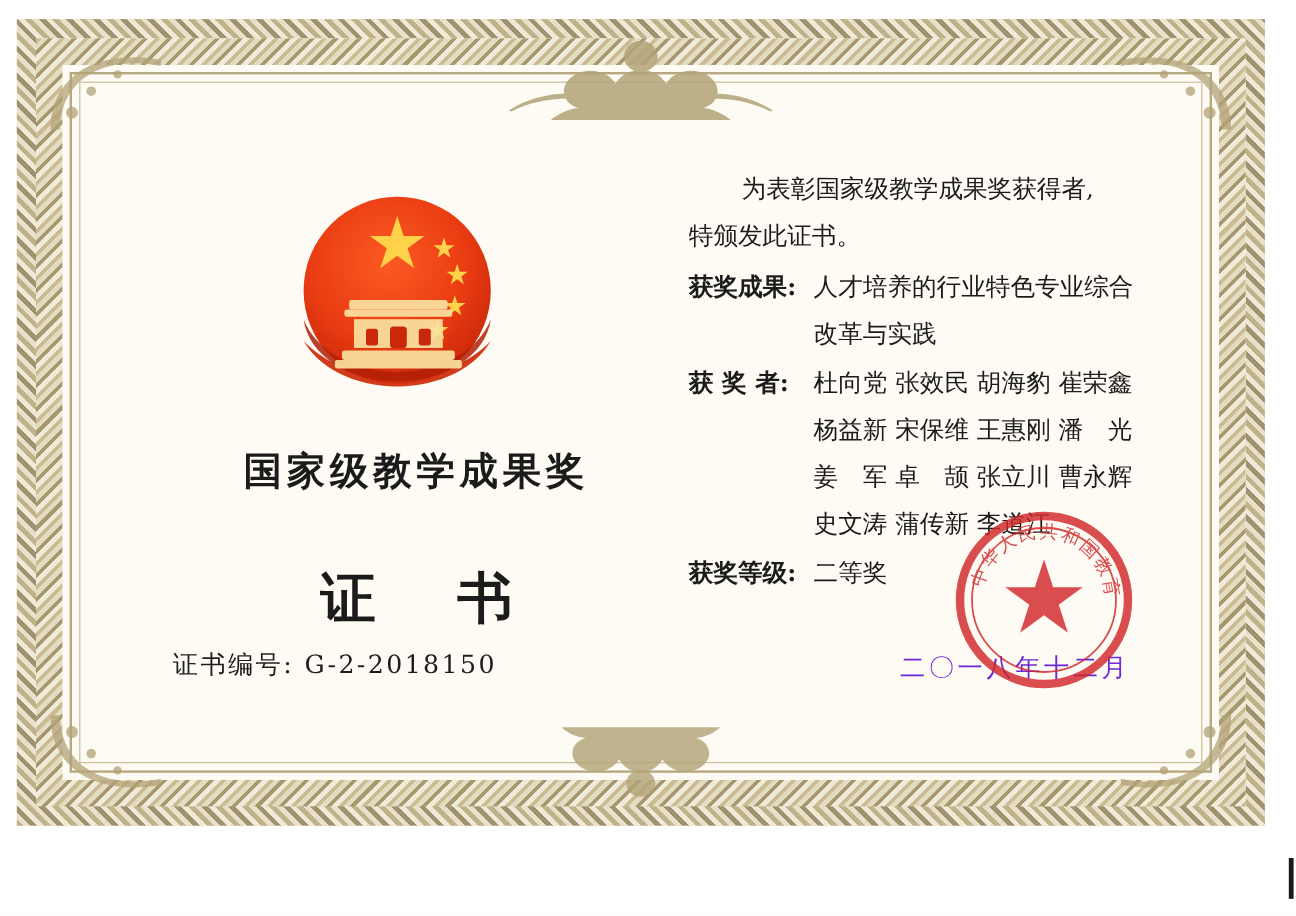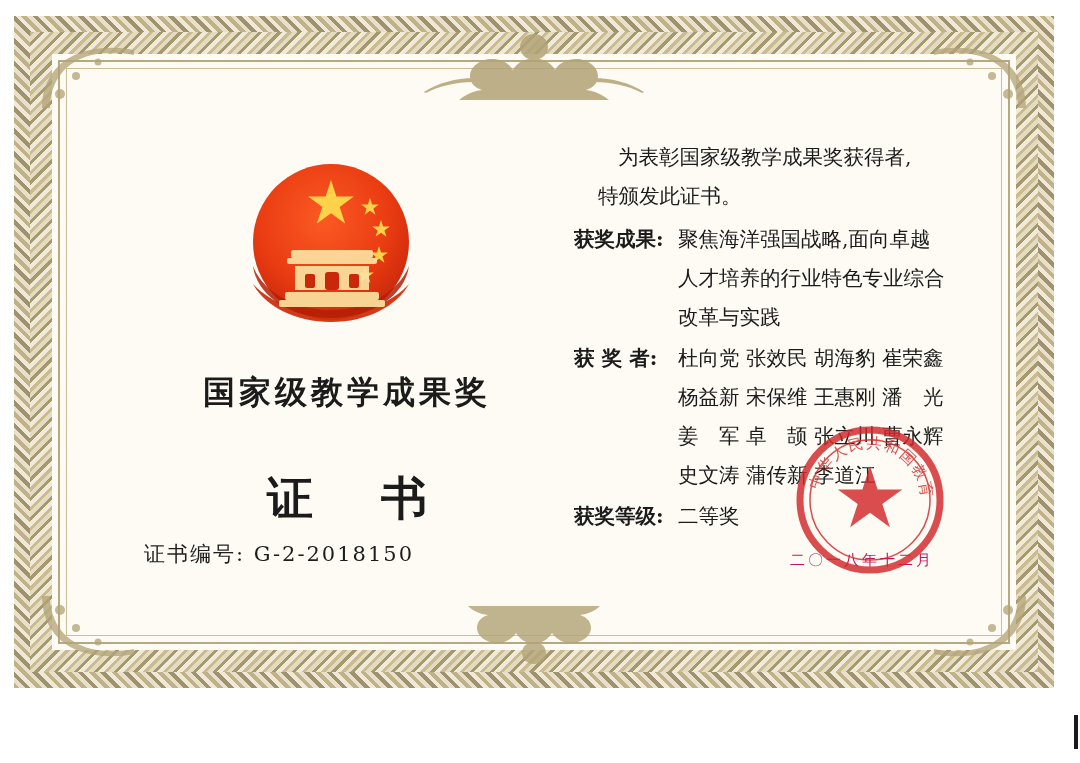--- a/index.html
+++ b/index.html
@@ -113,39 +113,39 @@
   .body-text{
     position:absolute;
     left:500px; top:62px;
     width:420px;
     color:#1b1b1b;
     font-size:20.5px;
     line-height:39px;
     font-family:"DejaVu Serif","Liberation Serif",serif;
   }
   .para1{ text-indent:44px; margin:0 0 4px 0; }
-  .para1 .l2{ display:block; text-indent:0;margin-left:24px; }
+  .para1 .l2{ display:block; text-indent:0; }
 
   .row{ display:flex; align-items:flex-start; margin-top:2px;justify-content:center;}
   .row .lbl{ flex:0 0 104px; font-weight:bold; white-space:nowrap; }
   .row .val{ flex:1 1 auto; }
   .row .val div{ white-space:nowrap; }
 
   
   .seal{
     position:absolute;
     right:44px; bottom:48px;
     width:160px;height:160px;
   }
   .date{
     position:absolute;
-    right:60px; bottom:58px;
-    font-size:15px;
+    right:52px; bottom:58px;
+    font-size:21px;
     letter-spacing:3px;
-    color:#be185d;
+    color:#6d28d9;
     font-family:"DejaVu Serif","Liberation Serif",serif;
   }
 
   .edge-mark{
     position:absolute; right:2px; top:715px;
     width:4px;height:34px;background:#1a1a1a;
   }
 </style>
 </head>
 <body>
@@ -256,21 +256,20 @@
       <div class="body-text">
 
         <p class="para1">
           <span>为表彰国家级教学成果奖获得者,</span>
           <span class="l2">特颁发此证书。</span>
         </p>
 
         <div class="row">
           <div class="lbl">获奖成果:</div>
           <div class="val">
-            <div>聚焦海洋强国战略,面向卓越</div>
             <div>人才培养的行业特色专业综合</div>
             <div>改革与实践</div>
           </div>
         </div>
 
         <div class="row">
           <div class="lbl">获 奖 者:</div>
           <div class="val names">
             <div>杜向党  张效民  胡海豹  崔荣鑫</div>
             <div>杨益新  宋保维  王惠刚  潘　光</div>

